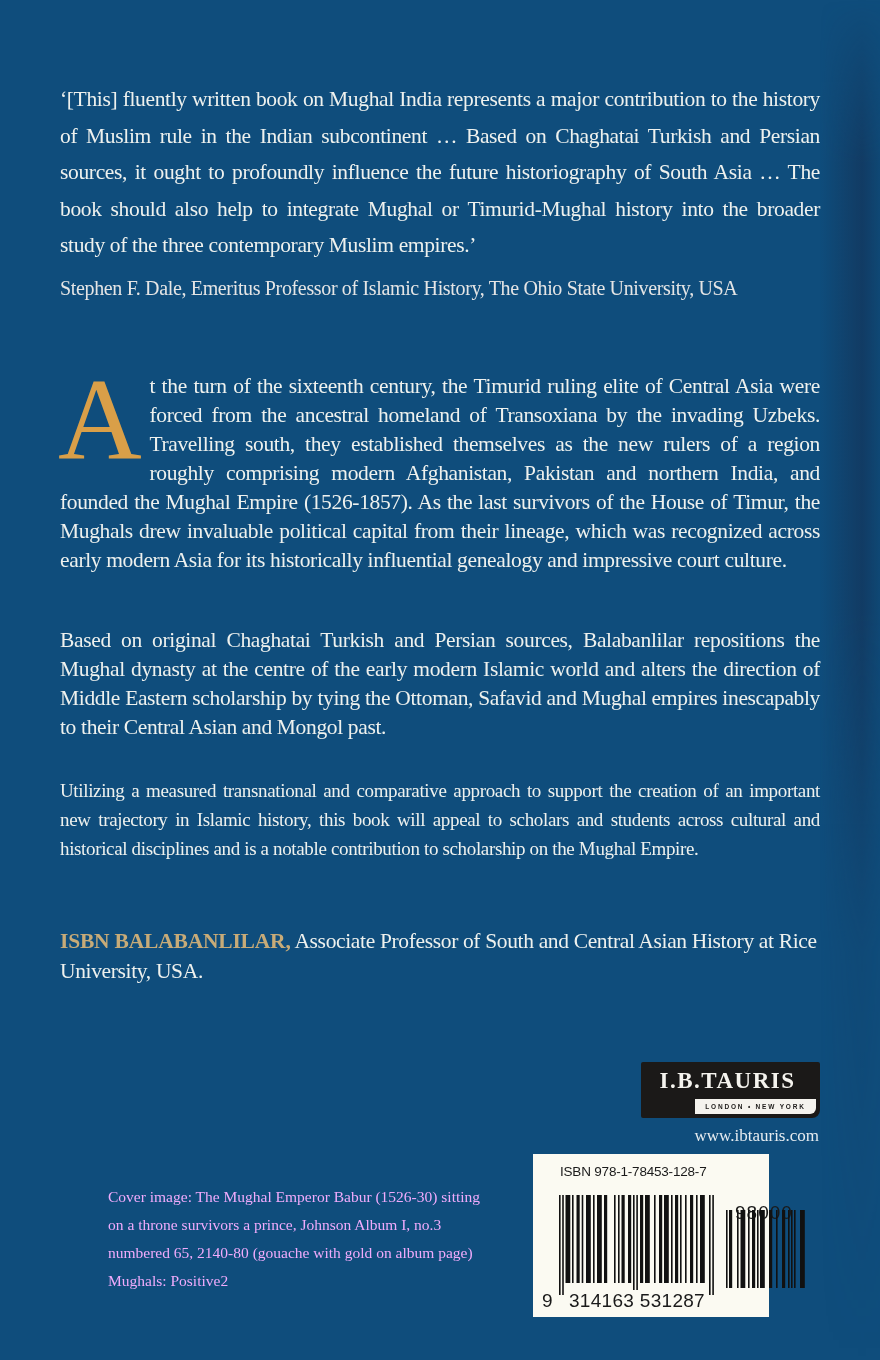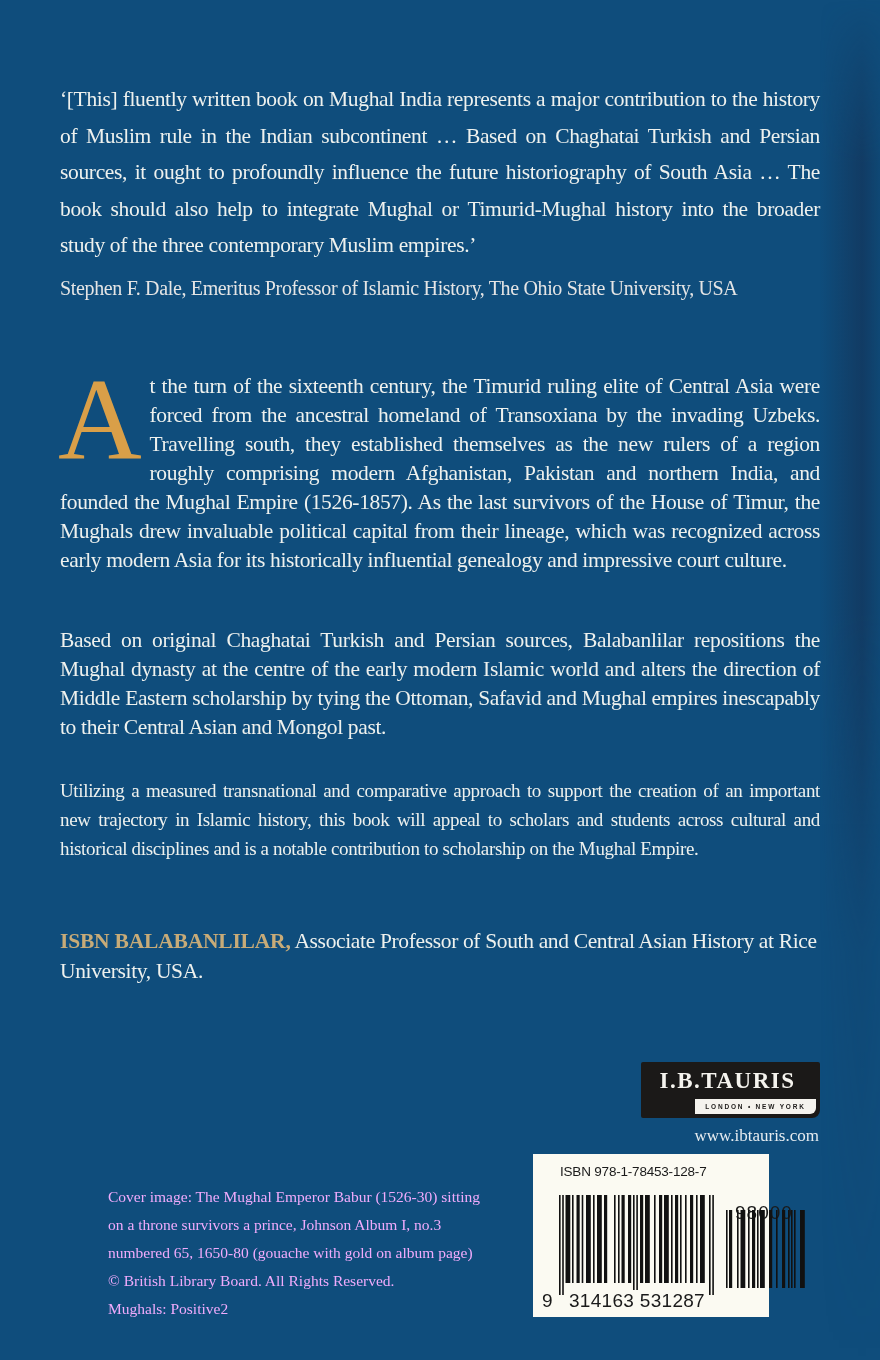--- a/index.html
+++ b/index.html
@@ -114,22 +114,21 @@
 
 <div class="logo">
   <div class="wordmark">I.B.TAURIS</div>
   <div class="cities">LONDON • NEW YORK</div>
 </div>
 <div class="website">www.ibtauris.com</div>
 
 <div class="credits">
   <div>Cover image: The Mughal Emperor Babur (1526-30) sitting</div>
   <div>on a throne survivors a prince, Johnson Album I, no.3</div>
-  <div>numbered 65, 1650-80 (gouache with gold on album page)</div>
-  <div>© British Library Board. All Rights Reserved.</div>
+  <div>numbered 65, 2140-80 (gouache with gold on album page)</div>
   <div>Mughals: Positive2</div>
 </div>
 
 <div class="barcode-box">
   <div class="isbn-label">ISBN 978-1-78453-128-7</div>
   <div class="price-code">98000</div>
   <svg class="bars-main" viewBox="0 0 158 100" preserveAspectRatio="none">
     <g fill="#111">
       <rect x="0" y="0" width="1.6" height="100"></rect>
         <rect x="3.2" y="0" width="1.6" height="100"></rect>

